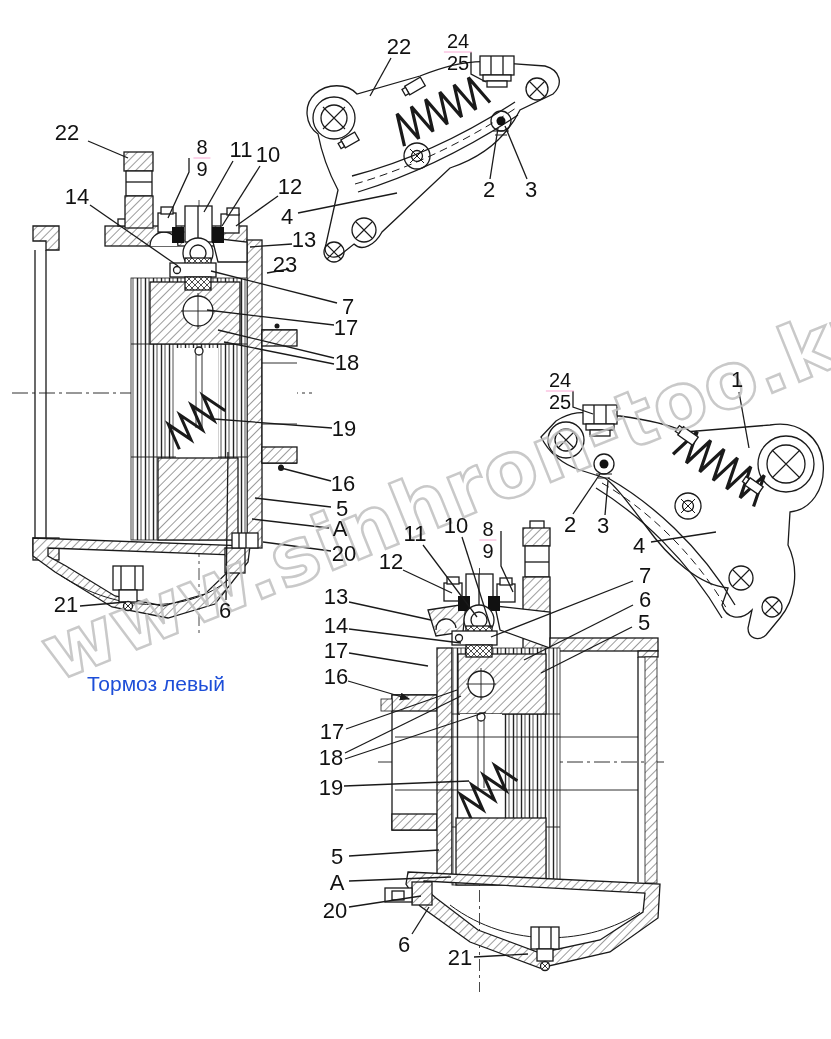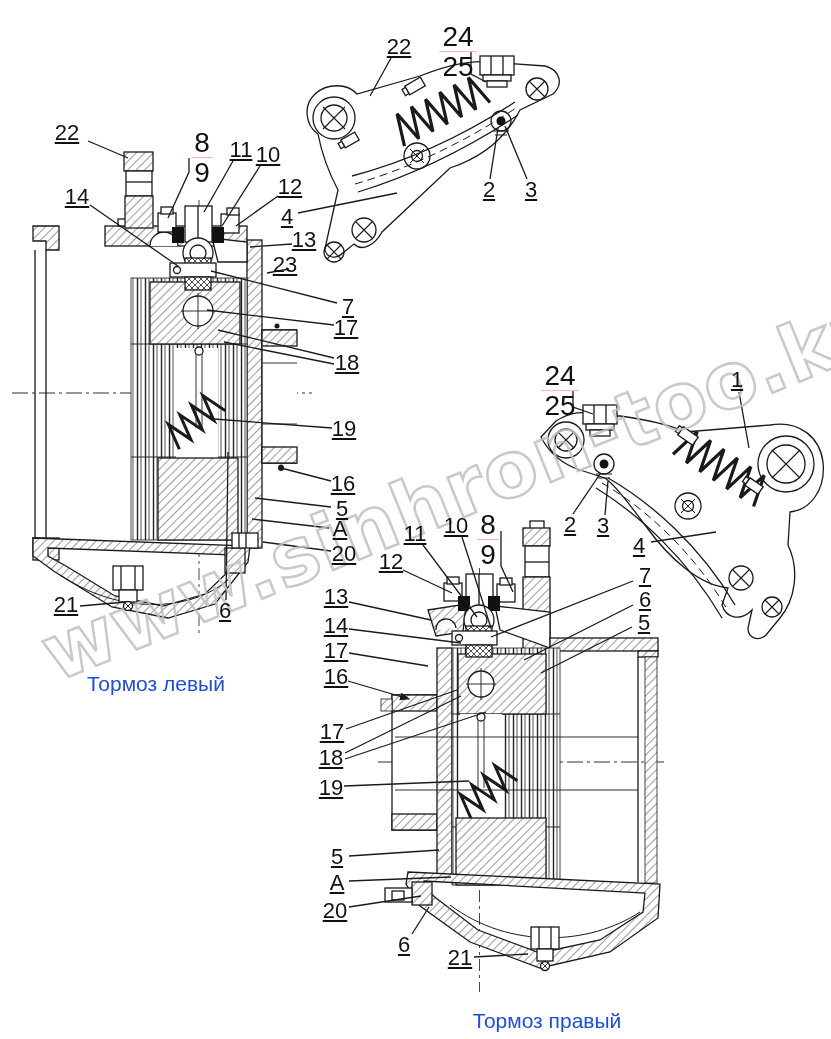--- a/index.html
+++ b/index.html
@@ -8,23 +8,23 @@
   #art,#leaders{position:absolute;left:0;top:0;}
   #art{z-index:1;}
   #leaders{z-index:2;}
   #wm{position:absolute;left:46px;top:612px;z-index:3;white-space:nowrap;
       font-family:"DejaVu Sans", sans-serif;font-size:78px;font-weight:bold;
       color:transparent;-webkit-text-stroke:2.5px #c0c0c0;
       transform:rotate(-22deg);transform-origin:left center;opacity:.85;
       letter-spacing:1px;pointer-events:none;}
   #callouts{position:absolute;left:0;top:0;width:831px;height:1039px;z-index:4;}
   .callout{position:absolute;transform:translate(-50%,-50%);font-size:22px;color:#111;
-           line-height:1;white-space:nowrap;text-decoration:underline;}
+           line-height:1;white-space:nowrap;}
   .frac{position:absolute;transform:translate(-50%,-50%);display:flex;flex-direction:column;
-        align-items:flex-start;font-size:28px;color:#111;line-height:1.05;}
+        align-items:flex-start;font-size:20px;color:#111;line-height:1.05;}
   .frac .den{border-top:1px solid #f9a8d4;}
   .frac span{padding:0 3px;display:block;}
   .caption{position:absolute;transform:translate(-50%,-50%);font-size:21px;color:#1d4ed8;
            white-space:nowrap;margin-top:23px;}
 </style>
 </head>
 <body>
 
 <div id="page">
 
@@ -358,21 +358,20 @@
       <polyline points="349,881 451,877" fill="none" stroke="#1a1a1a" stroke-width="1.3"></polyline>
       <polyline points="349,907 421,896" fill="none" stroke="#1a1a1a" stroke-width="1.3"></polyline>
       <polyline points="412,934 429,907" fill="none" stroke="#1a1a1a" stroke-width="1.3"></polyline>
       <polyline points="474,957 528,954" fill="none" stroke="#1a1a1a" stroke-width="1.3"></polyline>
     </svg>
 
   <div id="wm">www.sinhron-too.kz</div>
 
   <div id="callouts">
     <div class="caption" style="left:156px;top:661px">Тормоз левый</div>
-    <div class="caption" style="left:547px;top:998px">Тормоз правый</div>
   <div class="callout" style="left: 67px; top: 133px;">22</div>
       <div class="frac" style="left: 202px; top: 158px;">
         <span>8</span>
         <span class="den">9</span>
       </div>
       <div class="callout" style="left: 241px; top: 150px;">11</div>
       <div class="callout" style="left: 268px; top: 155px;">10</div>
       <div class="callout" style="left: 290px; top: 187px;">12</div>
       <div class="callout" style="left: 77px; top: 197px;">14</div>
       <div class="callout" style="left: 287px; top: 217px;">4</div>

